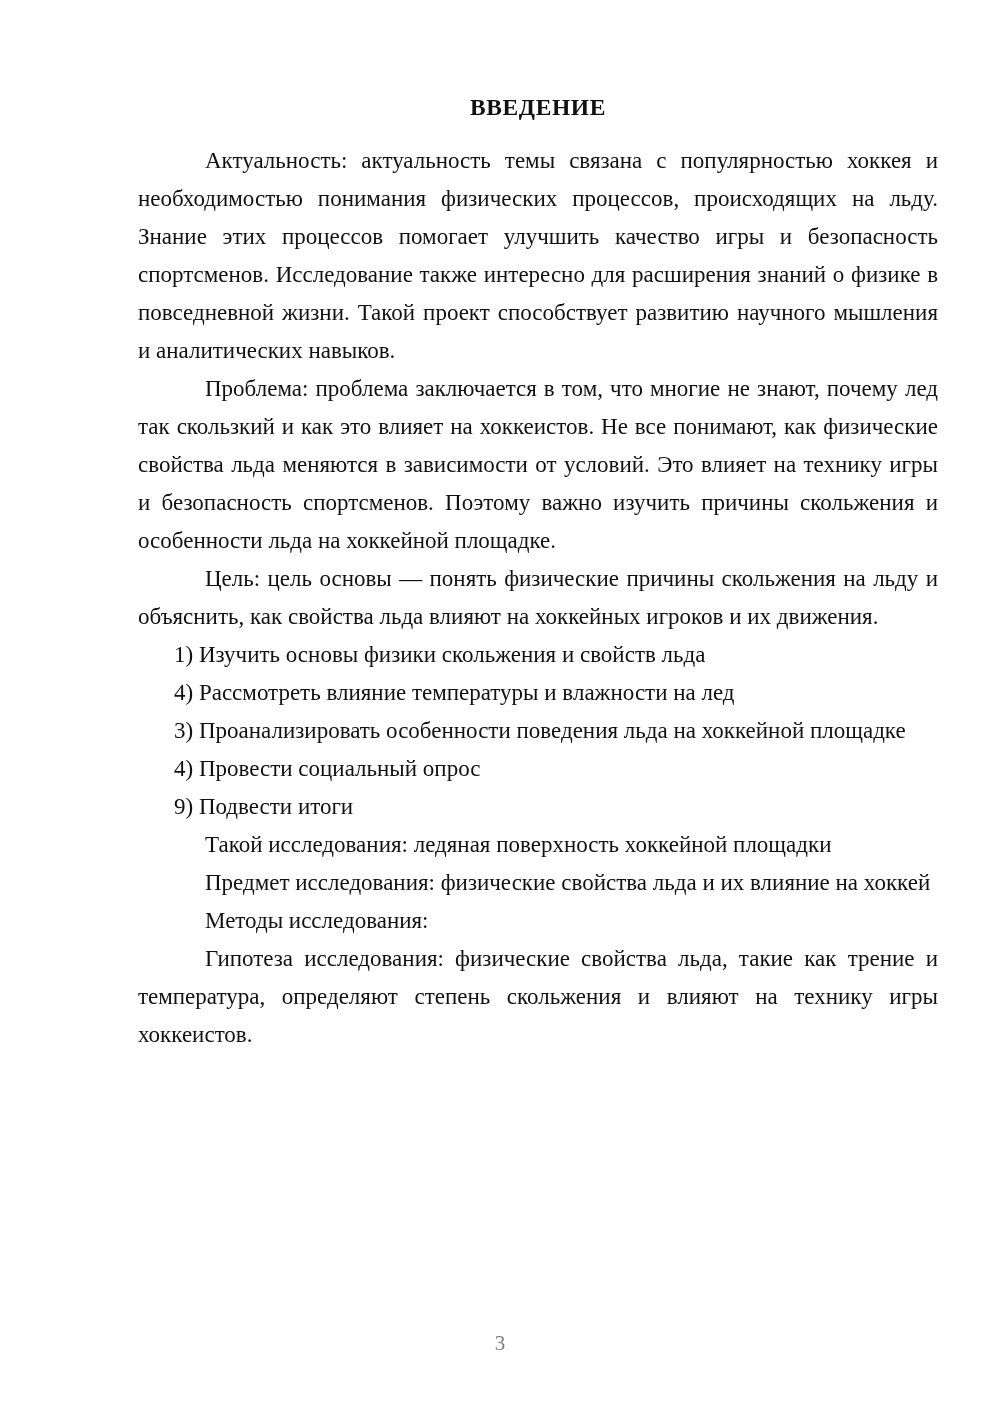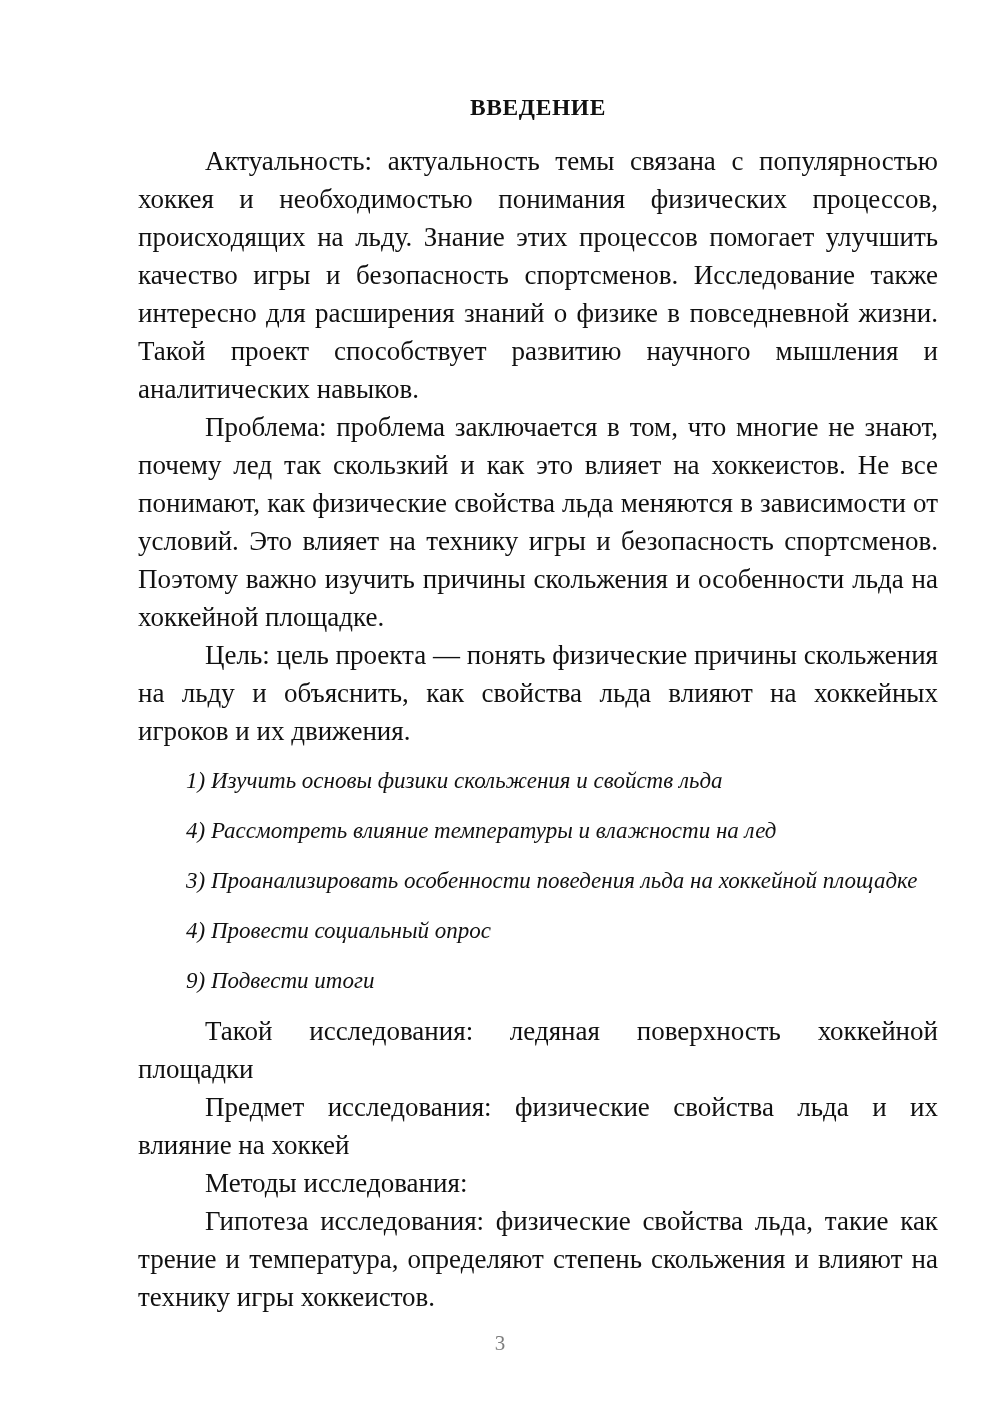--- a/index.html
+++ b/index.html
@@ -35,37 +35,36 @@
   .doc-title {
     font-size: 23.5px;
     font-weight: bold;
     text-align: center;
     letter-spacing: 0.6px;
     line-height: 38px;
     margin: 0 0 16px 0;
   }
 
   .para {
-    font-size: 27px;
+    font-size: 23px;
     line-height: 38px;
     text-align: justify;
     text-justify: inter-word;
     text-indent: 67px;
     margin: 0;
     hyphens: none;
   }
 
   
   .list-item {
     font-size: 23px;
     line-height: 38px;
     text-align: left;
     text-indent: 36px;
-    margin: 12px;
-    font-style: italic;
+    margin: 0;
   }
 
   
   .list-item.justified {
     text-align: justify;
     text-justify: inter-word;
   }
 
   .page-number {
     position: absolute;
@@ -84,21 +83,21 @@
 <div class="page">
 
   <div class="content">
 
     <h1 class="doc-title">ВВЕДЕНИЕ</h1>
 
     <p class="para">Актуальность: актуальность темы связана с популярностью хоккея и необходимостью понимания физических процессов, происходящих на льду. Знание этих процессов помогает улучшить качество игры и безопасность спортсменов. Исследование также интересно для расширения знаний о физике в повседневной жизни. Такой проект способствует развитию научного мышления и аналитических навыков.</p>
 
     <p class="para">Проблема: проблема заключается в том, что многие не знают, почему лед так скользкий и как это влияет на хоккеистов. Не все понимают, как физические свойства льда меняются в зависимости от условий. Это влияет на технику игры и безопасность спортсменов. Поэтому важно изучить причины скольжения и особенности льда на хоккейной площадке.</p>
 
-    <p class="para">Цель: цель проекта — понять физические причины скольжения на льду и объяснить, как свойства льда влияют на хоккейных игроков и их движения.</p>
+    <p class="para">Цель: цель основы — понять физические причины скольжения на льду и объяснить, как свойства льда влияют на хоккейных игроков и их движения.</p>
 
 
     <p class="list-item">1) Изучить основы физики скольжения и свойств льда</p>
 
     <p class="list-item">4) Рассмотреть влияние температуры и влажности на лед</p>
 
     <p class="list-item justified">3) Проанализировать особенности поведения льда на хоккейной площадке</p>
 
     <p class="list-item">4) Провести социальный опрос</p>
 

